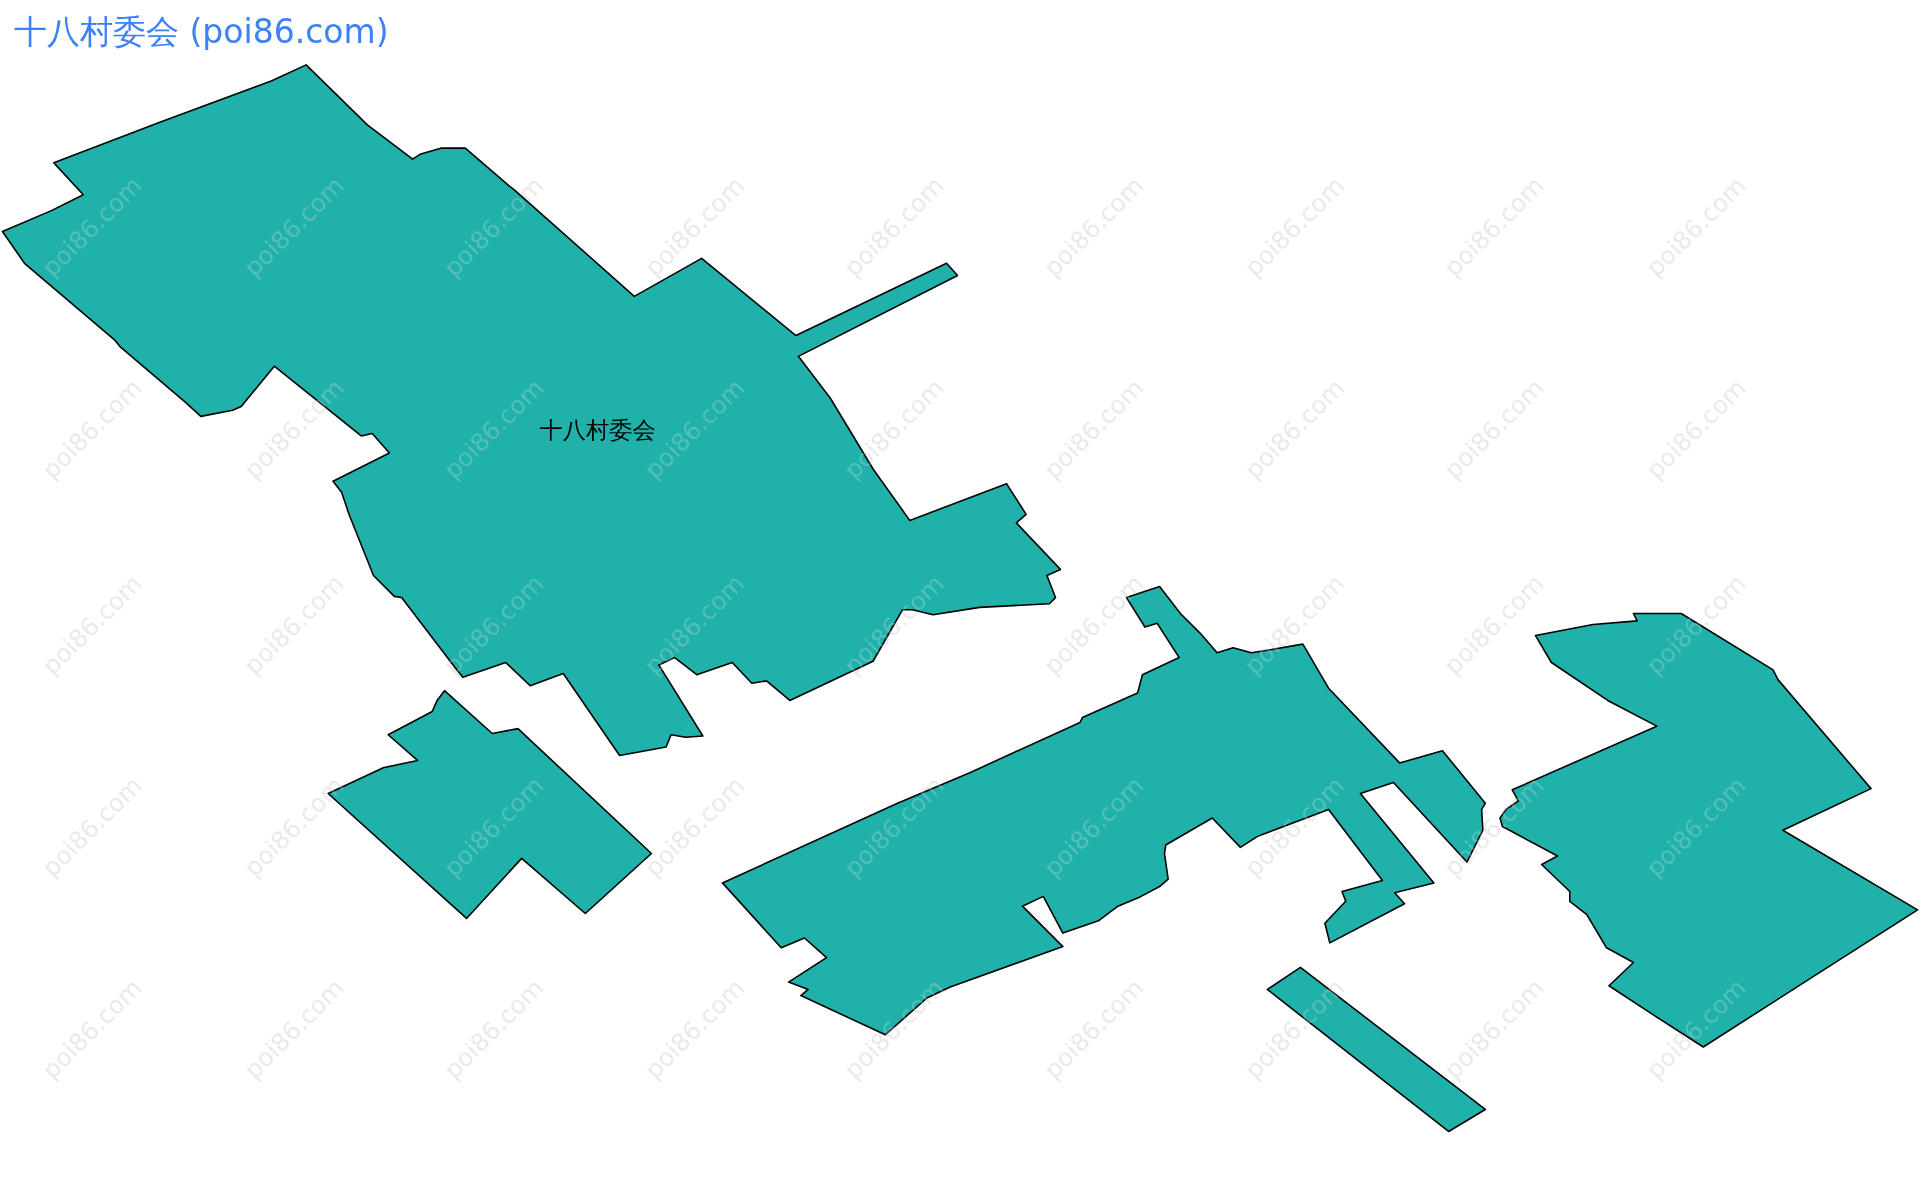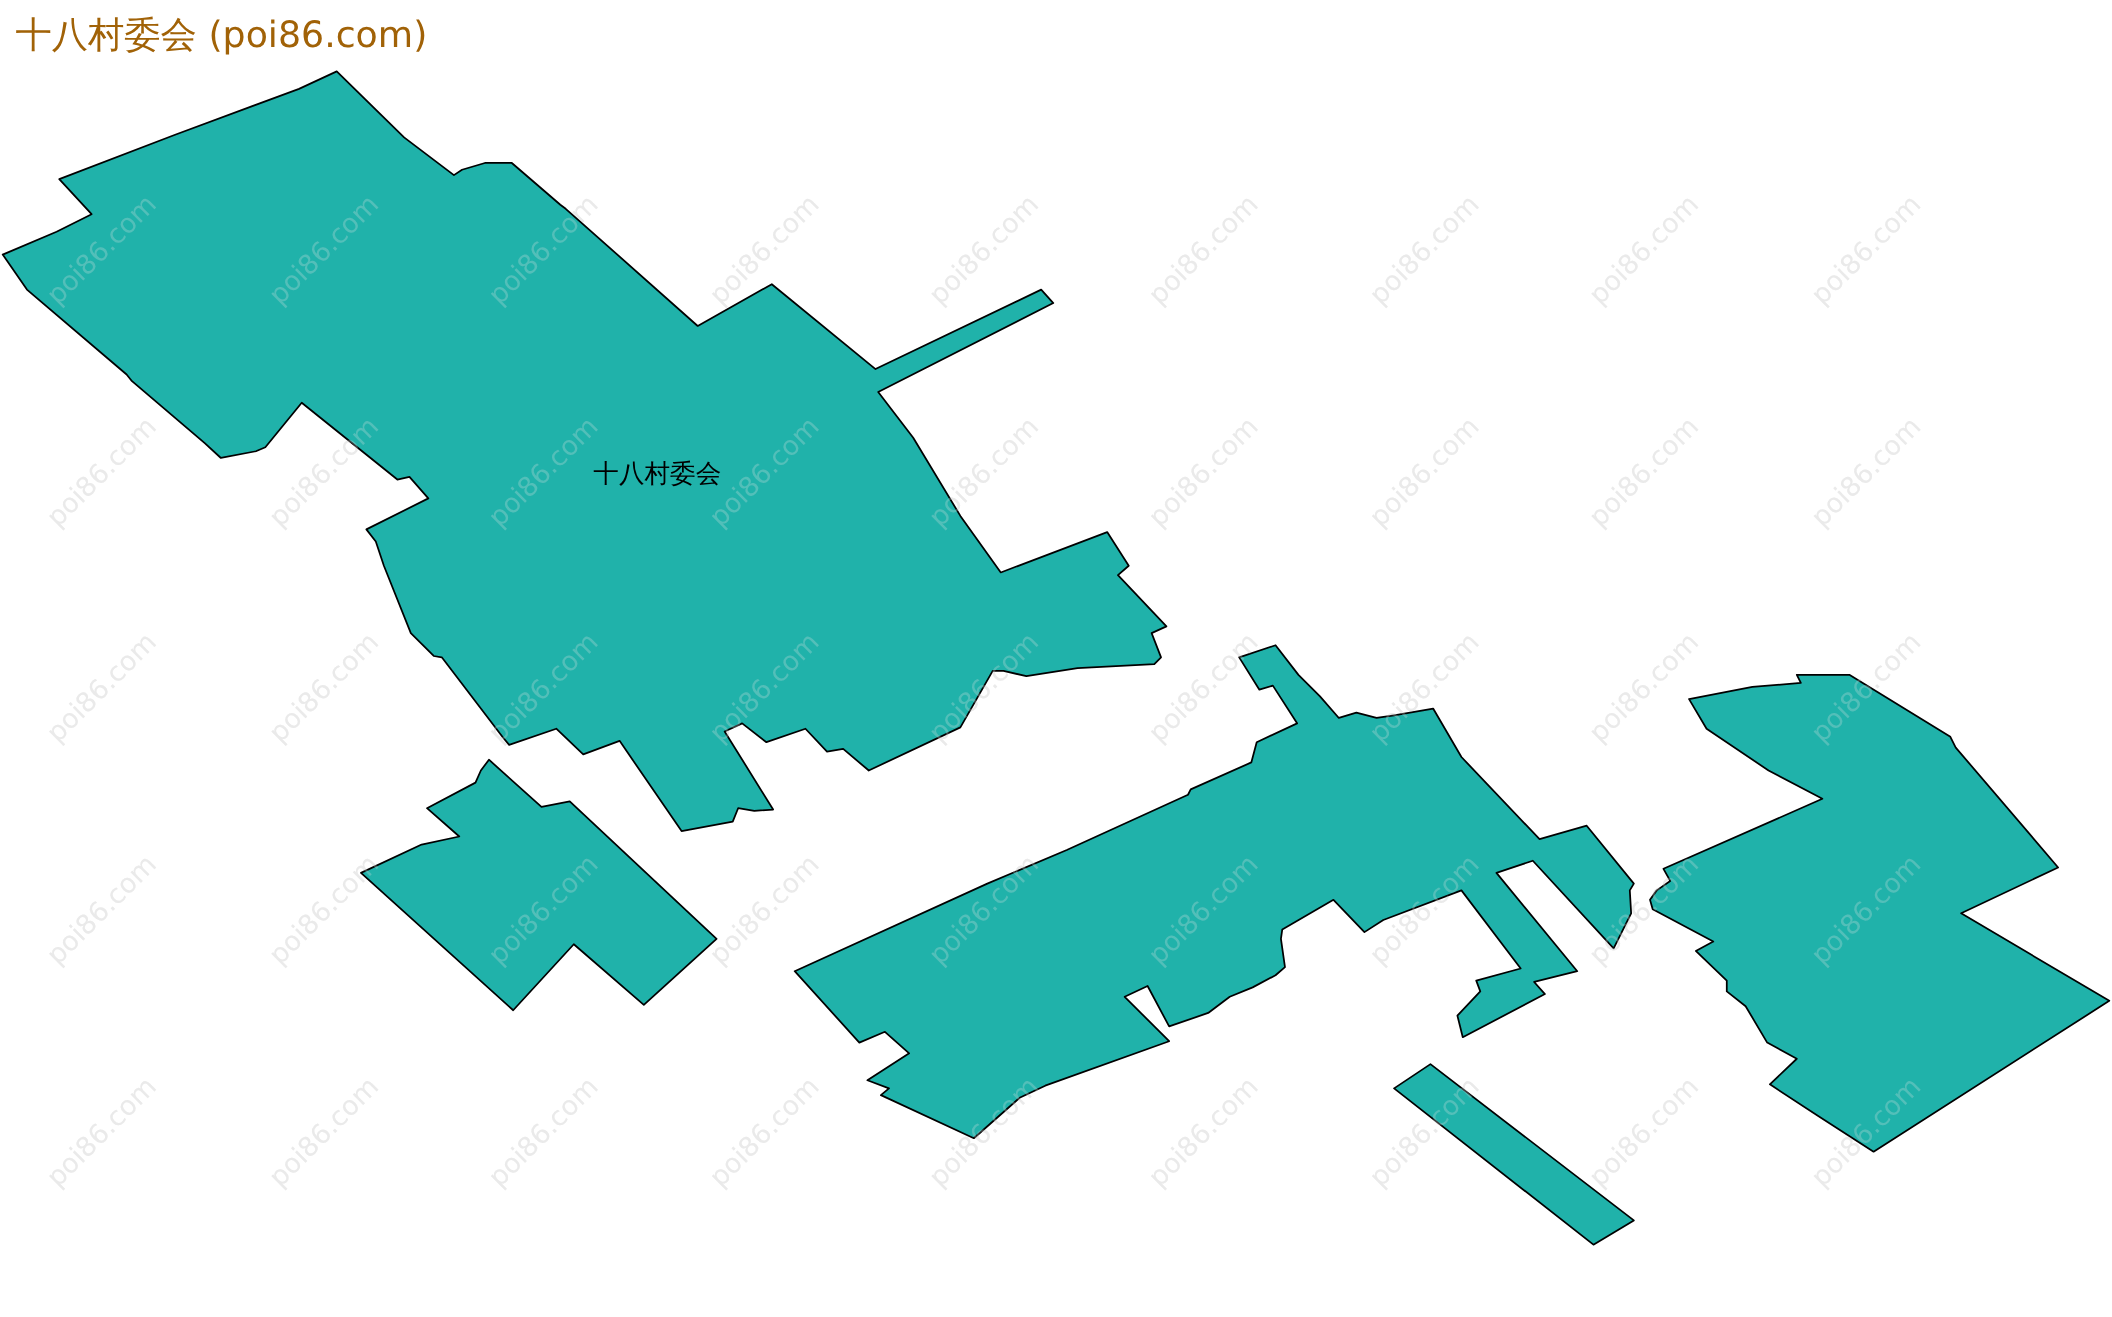--- a/index.html
+++ b/index.html
@@ -1,18 +1,18 @@
 <!DOCTYPE html>
 <html><head>
 <meta charset="utf-8">
 <style>
   html, body { margin:0; padding:0; background:#ffffff; }
   body { width:1920px; height:1197px; position:relative; overflow:hidden; font-family:"DejaVu Sans", sans-serif; }
   #map { position:absolute; left:0; top:0; width:1920px; height:1197px; }
-  .title { position:absolute; left:14px; top:10px; font-size:33px; color:#a16207; white-space:nowrap; font-family:"DejaVu Sans", sans-serif; }
+  .title { position:absolute; left:14px; top:10px; font-size:33px; color:#3b82f6; white-space:nowrap; font-family:"DejaVu Sans", sans-serif; }
   .region { fill:#20b2aa; stroke:#000; stroke-width:1.3; stroke-linejoin:round; }
   .wm { fill:#e6e6e6; font-size:20px; font-family:"DejaVu Sans", sans-serif; opacity:0.75; }
   .lbl { fill:#000; font-size:19px; font-family:"DejaVu Sans", sans-serif; }
 </style>
 </head>
 <body>
 
 <svg id="map" viewBox="0 0 1568 977.5" preserveAspectRatio="none" xmlns="http://www.w3.org/2000/svg">
   <g id="watermarks">
       <text class="wm" x="80" y="190" text-anchor="middle" transform="rotate(-45 80 190)">poi86.com</text>

